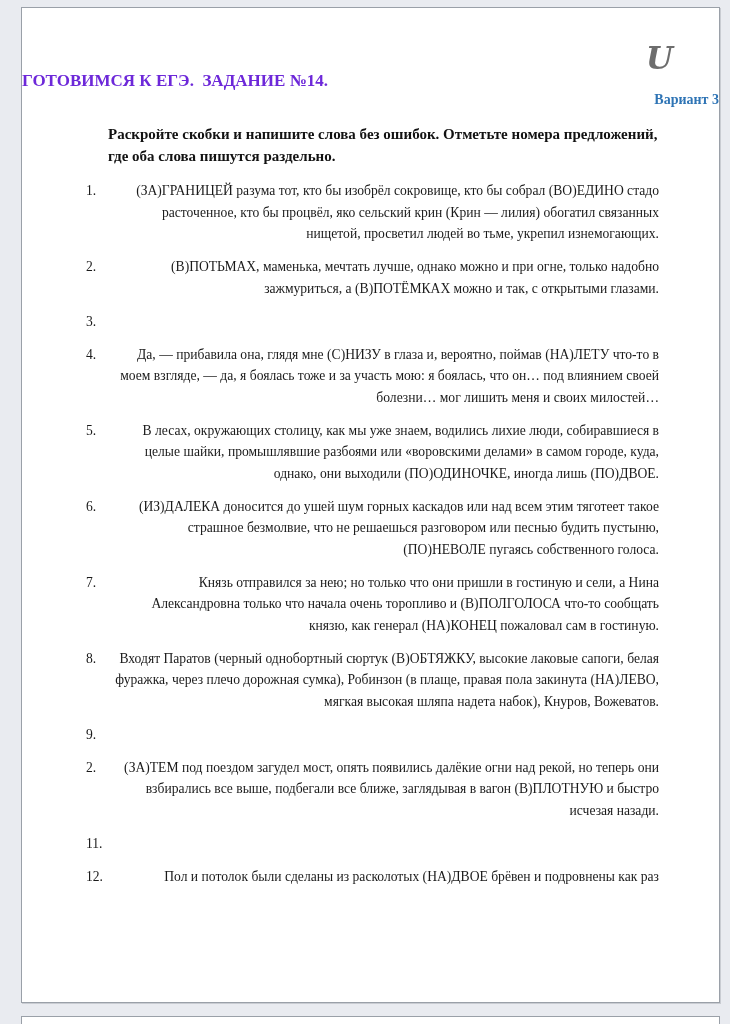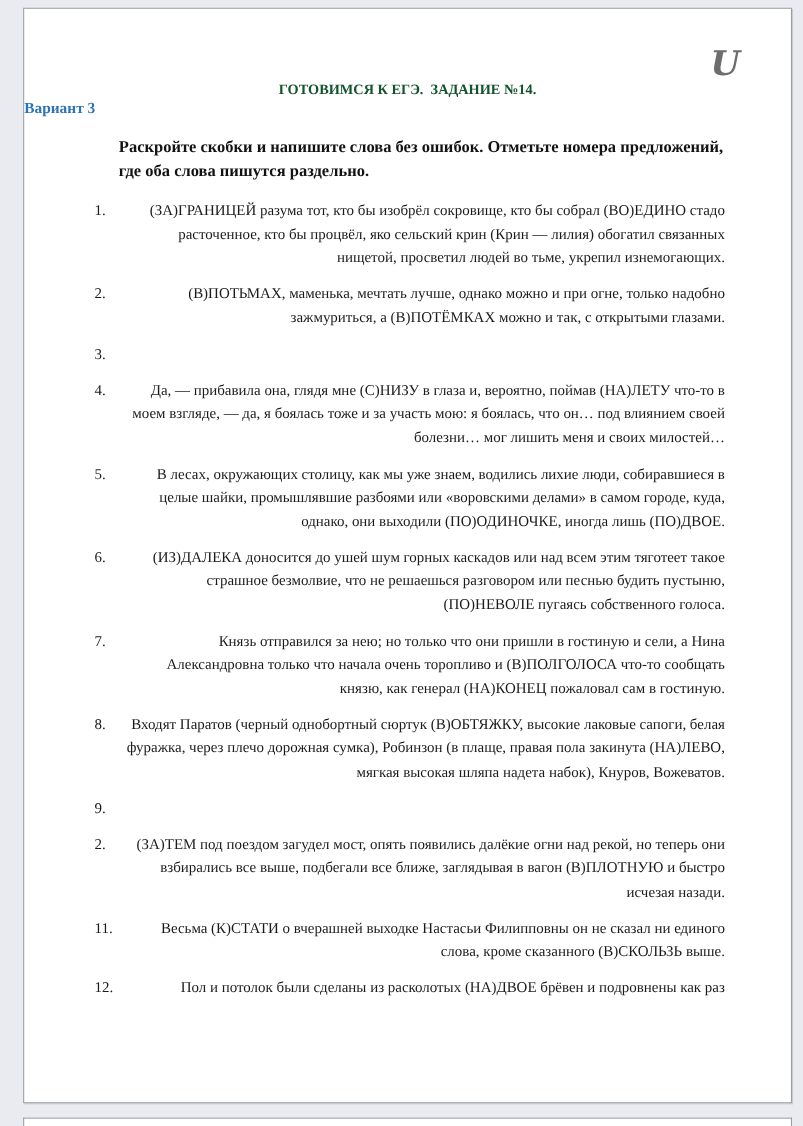--- a/index.html
+++ b/index.html
@@ -41,29 +41,29 @@
     top: 32px;
     right: 46px;
     font-family: "DejaVu Serif", serif;
     font-style: italic;
     font-weight: bold;
     font-size: 31px;
     color: #6d6d6d;
   }
   .title {
     margin-top: 63px;
-    text-align: center;
-    color: #14532d;
+    text-align: left;
+    color: #6d28d9;
     font-weight: bold;
-    font-size: 13px;
+    font-size: 17px;
     line-height: 19px;
     white-space: pre;
   }
   .subtitle {
-    text-align: left;
+    text-align: right;
     color: #2e74b5;
     font-weight: bold;
     font-size: 14px;
     line-height: 19px;
   }
   .instruction {
     margin: 14px 0 0 86px;
     width: 552px;
     font-weight: bold;
     font-size: 15px;
@@ -131,21 +131,20 @@
     </div>
     <div class="item">
       <span class="num">9.</span>
     </div>
     <div class="item">
       <span class="num">2.</span>
       <span class="txt">(ЗА)ТЕМ под поездом загудел мост, опять появились далёкие огни над рекой, но теперь они взбирались все выше, подбегали все ближе, заглядывая в вагон (В)ПЛОТНУЮ и быстро исчезая назади.</span>
     </div>
     <div class="item">
       <span class="num">11.</span>
-      <span class="txt">Весьма (К)СТАТИ о вчерашней выходке Настасьи Филипповны он не сказал ни единого слова, кроме сказанного (В)СКОЛЬЗЬ выше.</span>
     </div>
     <div class="item">
       <span class="num">12.</span>
       <span class="txt">Пол и потолок были сделаны из расколотых (НА)ДВОЕ брёвен и подровнены как раз</span>
     </div>
   </div>
 </div>
 
 <div class="sheet-next"></div>
 

